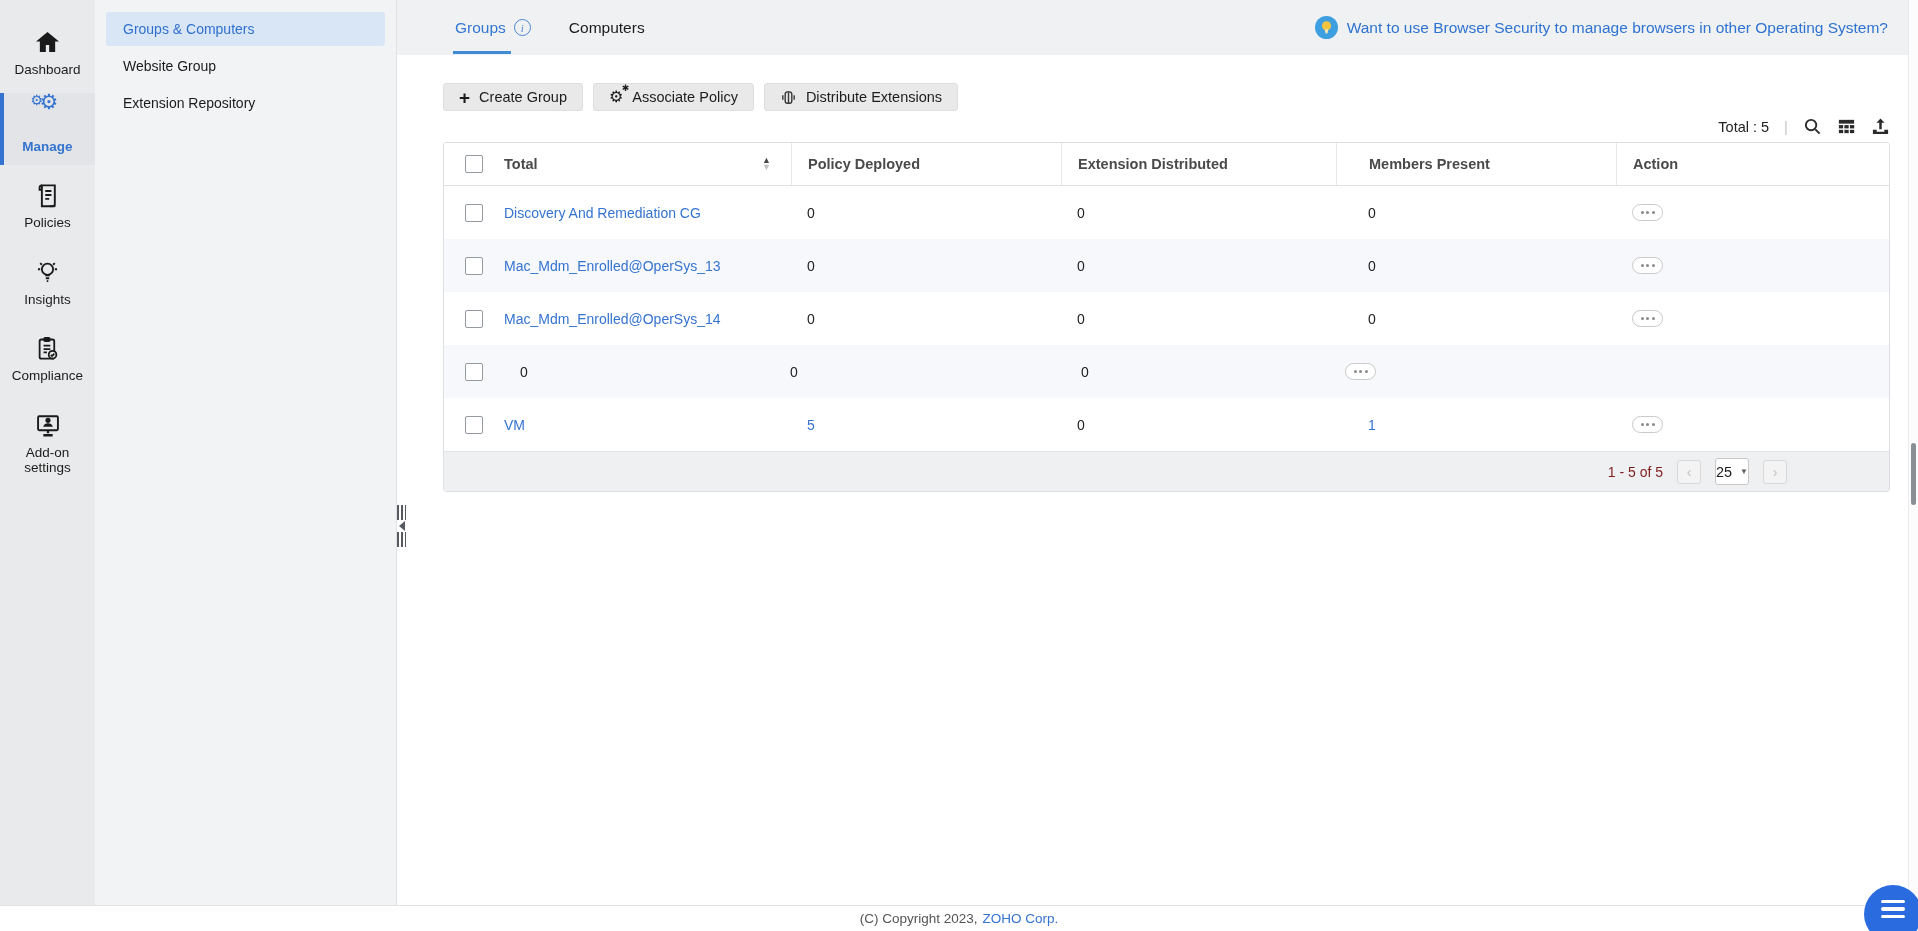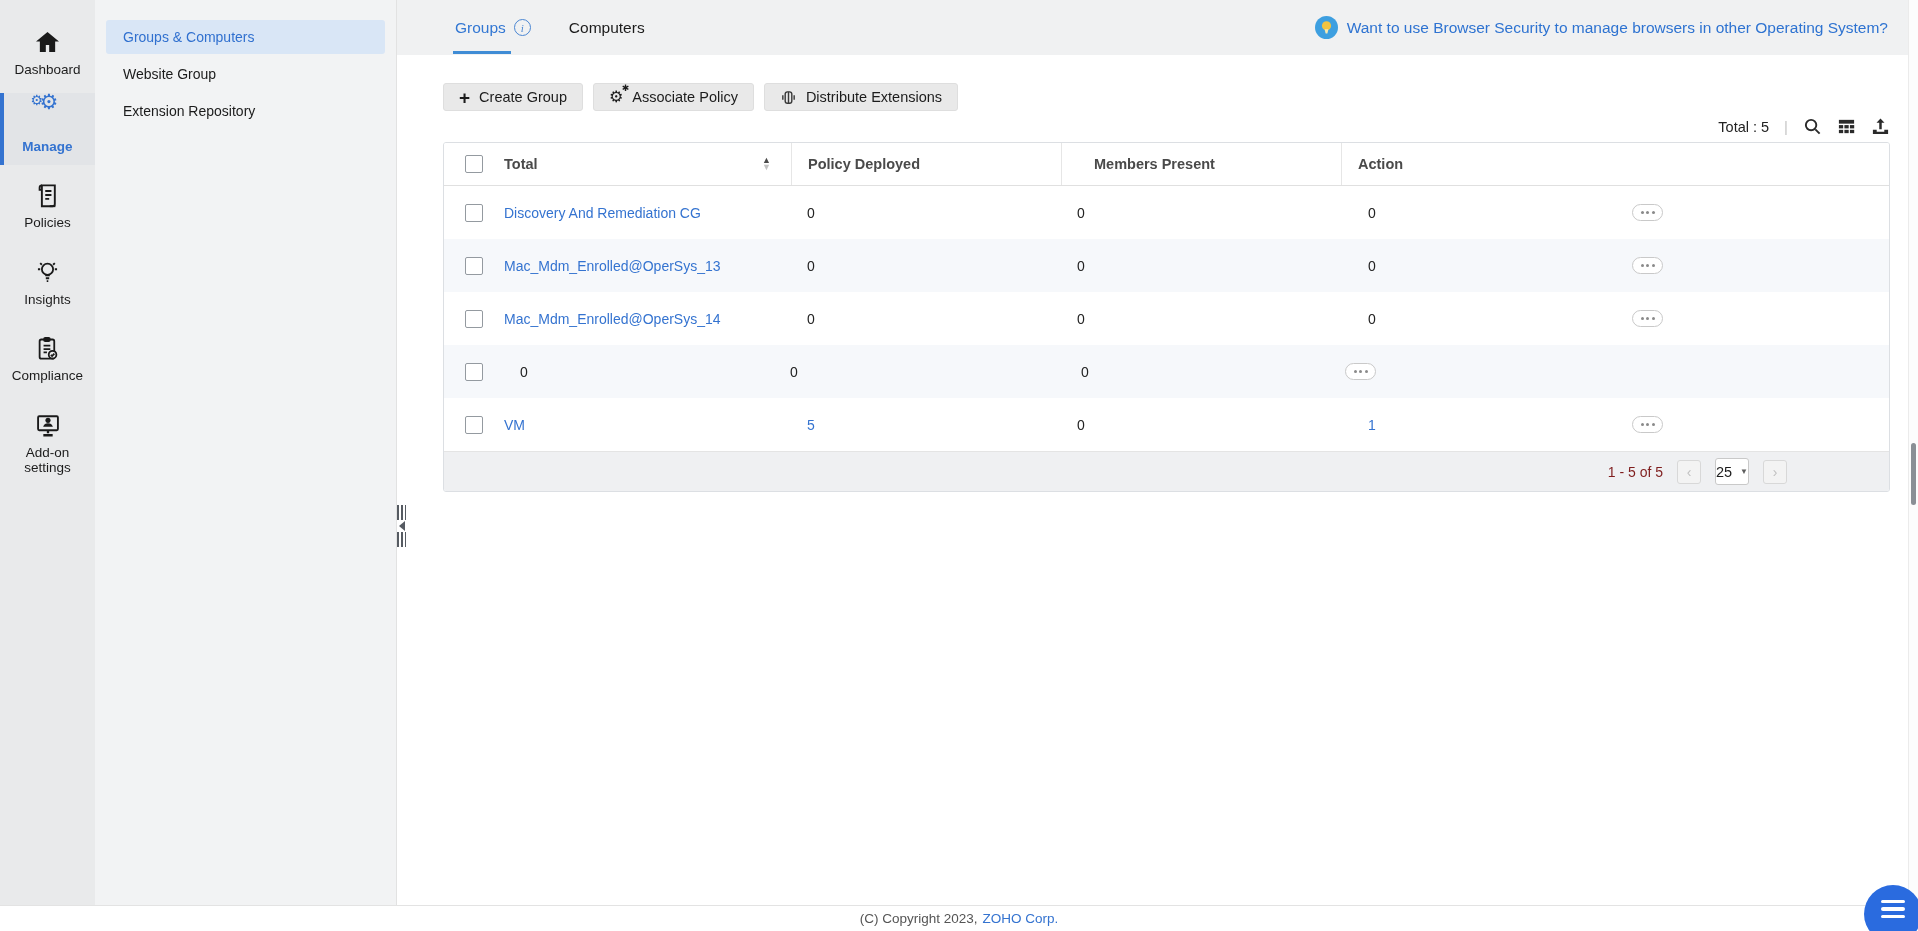--- a/index.html
+++ b/index.html
@@ -14,21 +14,21 @@
     padding:11px 2px; margin-bottom:4px; cursor:pointer; border-left:4px solid transparent; border-right:4px solid transparent; }
   .nav-item .nav-icon { height:30px; display:flex; align-items:center; justify-content:center; }
   .nav-label { font-size:13.5px; color:#1c1c1c; margin-top:5px; text-align:center; line-height:1.15; }
   .nav-item.active { background:#e2e4e7; border-left:4px solid #3473d0; }
   .nav-item.active .nav-label { color:#3473d0; font-weight:bold; }
   .gear-wrap { position:relative; width:34px; }
   .gear-big { font-family:"DejaVu Sans",sans-serif; font-size:21px; color:#3473d0; position:absolute; left:9px; top:-14px; }
   .gear-small { font-family:"DejaVu Sans",sans-serif; font-size:14px; color:#3473d0; position:absolute; left:0px; top:-12px; }
 
   
-  .sidebar { width:302px; background:#f2f3f4; border-right:1px solid #e2e2e2; padding:20px 11px; flex-shrink:0; }
+  .sidebar { width:302px; background:#f2f3f4; border-right:1px solid #e2e2e2; padding:12px 11px; flex-shrink:0; }
   .side-item { height:34px; display:flex; align-items:center; padding-left:17px; font-size:14px;
     color:#1b1b1b; border-radius:3px; margin-bottom:3px; cursor:pointer; }
   .side-item.active { background:#d9e6f6; color:#3070cf; }
 
   
   .splitter { position:absolute; left:396px; top:505px; width:11px; height:42px; z-index:5; cursor:col-resize;
     display:flex; flex-direction:column; align-items:center; }
   .stripes { width:9px; flex:1; background:repeating-linear-gradient(90deg,#565b62 0 2px,transparent 2px 4px); }
   .tri { width:0; height:0; border-top:5px solid transparent; border-bottom:5px solid transparent;
     border-right:6px solid #565b62; margin:1px 0; }
@@ -278,20 +278,21 @@
             <span class="checkbox"></span>
           </div>
           <div class="cell col-name">
             <span>Total</span>
             <span class="sort">
                 <span class="up">▲</span>
                 <span class="down">▼</span>
               </span>
           </div>
           <div class="cell col-policy">Policy Deployed</div>
+          <div class="cell col-ext">Extension Distributed</div>
           <div class="cell col-members">Members Present</div>
           <div class="cell col-action">Action</div>
         </div>
         <div id="tbody">
   <div class="trow">
     <div class="cell col-check">
       <span class="checkbox"></span>
     </div>
     <div class="cell col-name">
       <a class="name-link">Discovery And Remediation CG</a>

